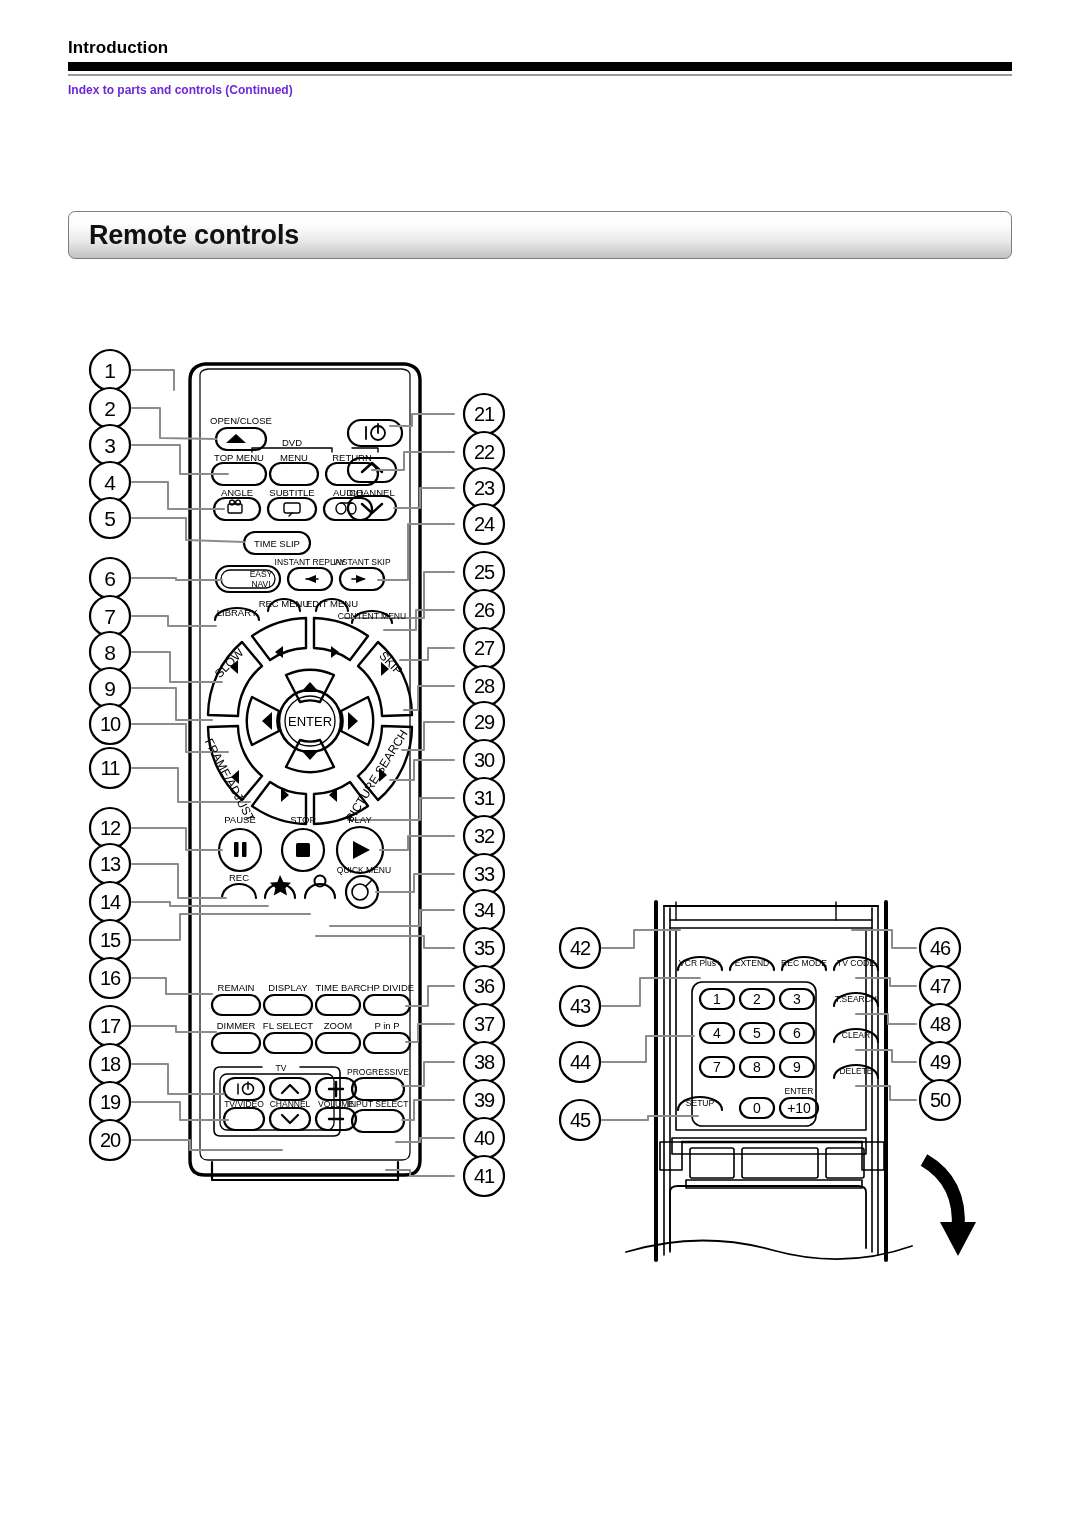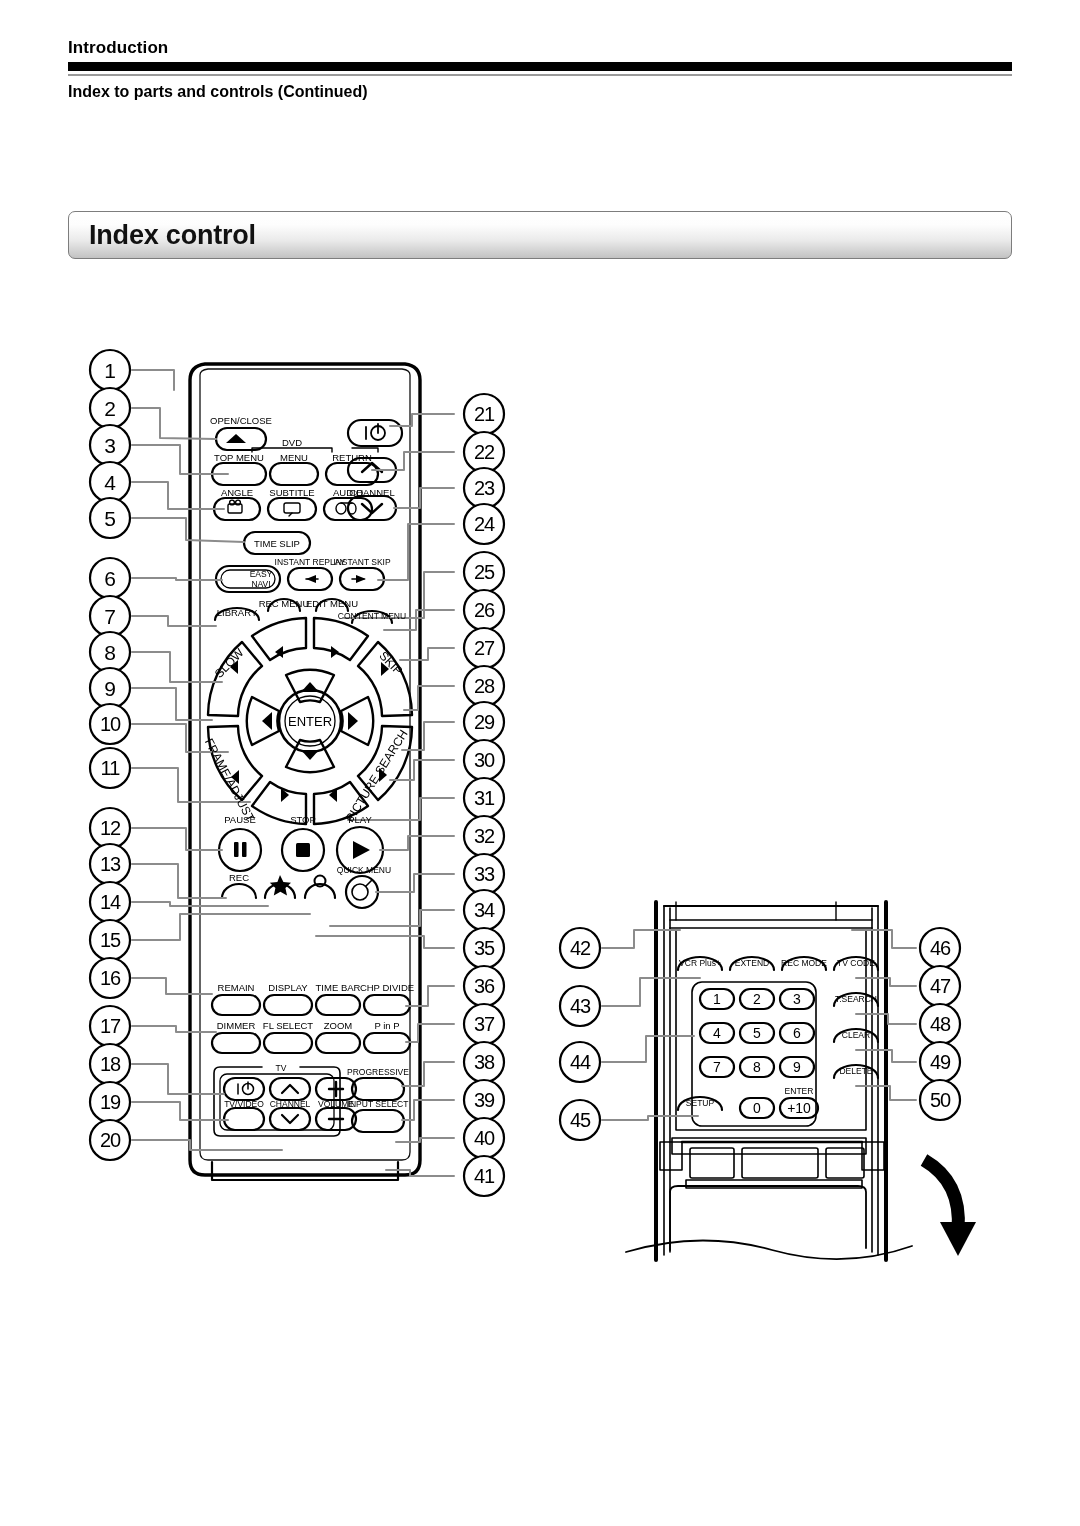--- a/index.html
+++ b/index.html
@@ -23,21 +23,21 @@
   }
   #hdr-rule-black {
     margin-top: 4px; height: 9px; background: #000;
     width: 944px;
   }
   #hdr-rule-grey {
     margin-top: 3px; height: 2px; background: #9a9a9a; width: 944px;
   }
   #hdr-title {
     margin-top: 7px;
-    font-size: 16px; font-weight: bold; color: #000000;
+    font-size: 12px; font-weight: bold; color: #6d28d9;
   }
 
   
   #section-bar {
     position: absolute; left: 68px; top: 211px;
     width: 944px; height: 48px;
     border: 1px solid #7d7d7d;
     border-radius: 7px;
     background: linear-gradient(to bottom, #ffffff 0%, #fdfdfd 28%, #eaeaea 62%, #cfcfcf 88%, #c2c2c2 100%);
     display: flex; align-items: center;
@@ -90,21 +90,21 @@
 <div id="page">
 
   <div id="header">
     <div id="hdr-eyebrow">Introduction</div>
     <div id="hdr-rule-black"></div>
     <div id="hdr-rule-grey"></div>
     <div id="hdr-title">Index to parts and controls (Continued)</div>
   </div>
 
   <div id="section-bar">
-    <div id="section-bar-title">Index control</div>
+    <div id="section-bar-title">Remote controls</div>
   </div>
 
   <div id="figure">
     <svg width="1080" height="1010" viewBox="0 0 1080 1010" xmlns="http://www.w3.org/2000/svg">
 
       <defs>
 
         <g id="pill"></g>
       </defs>
 

